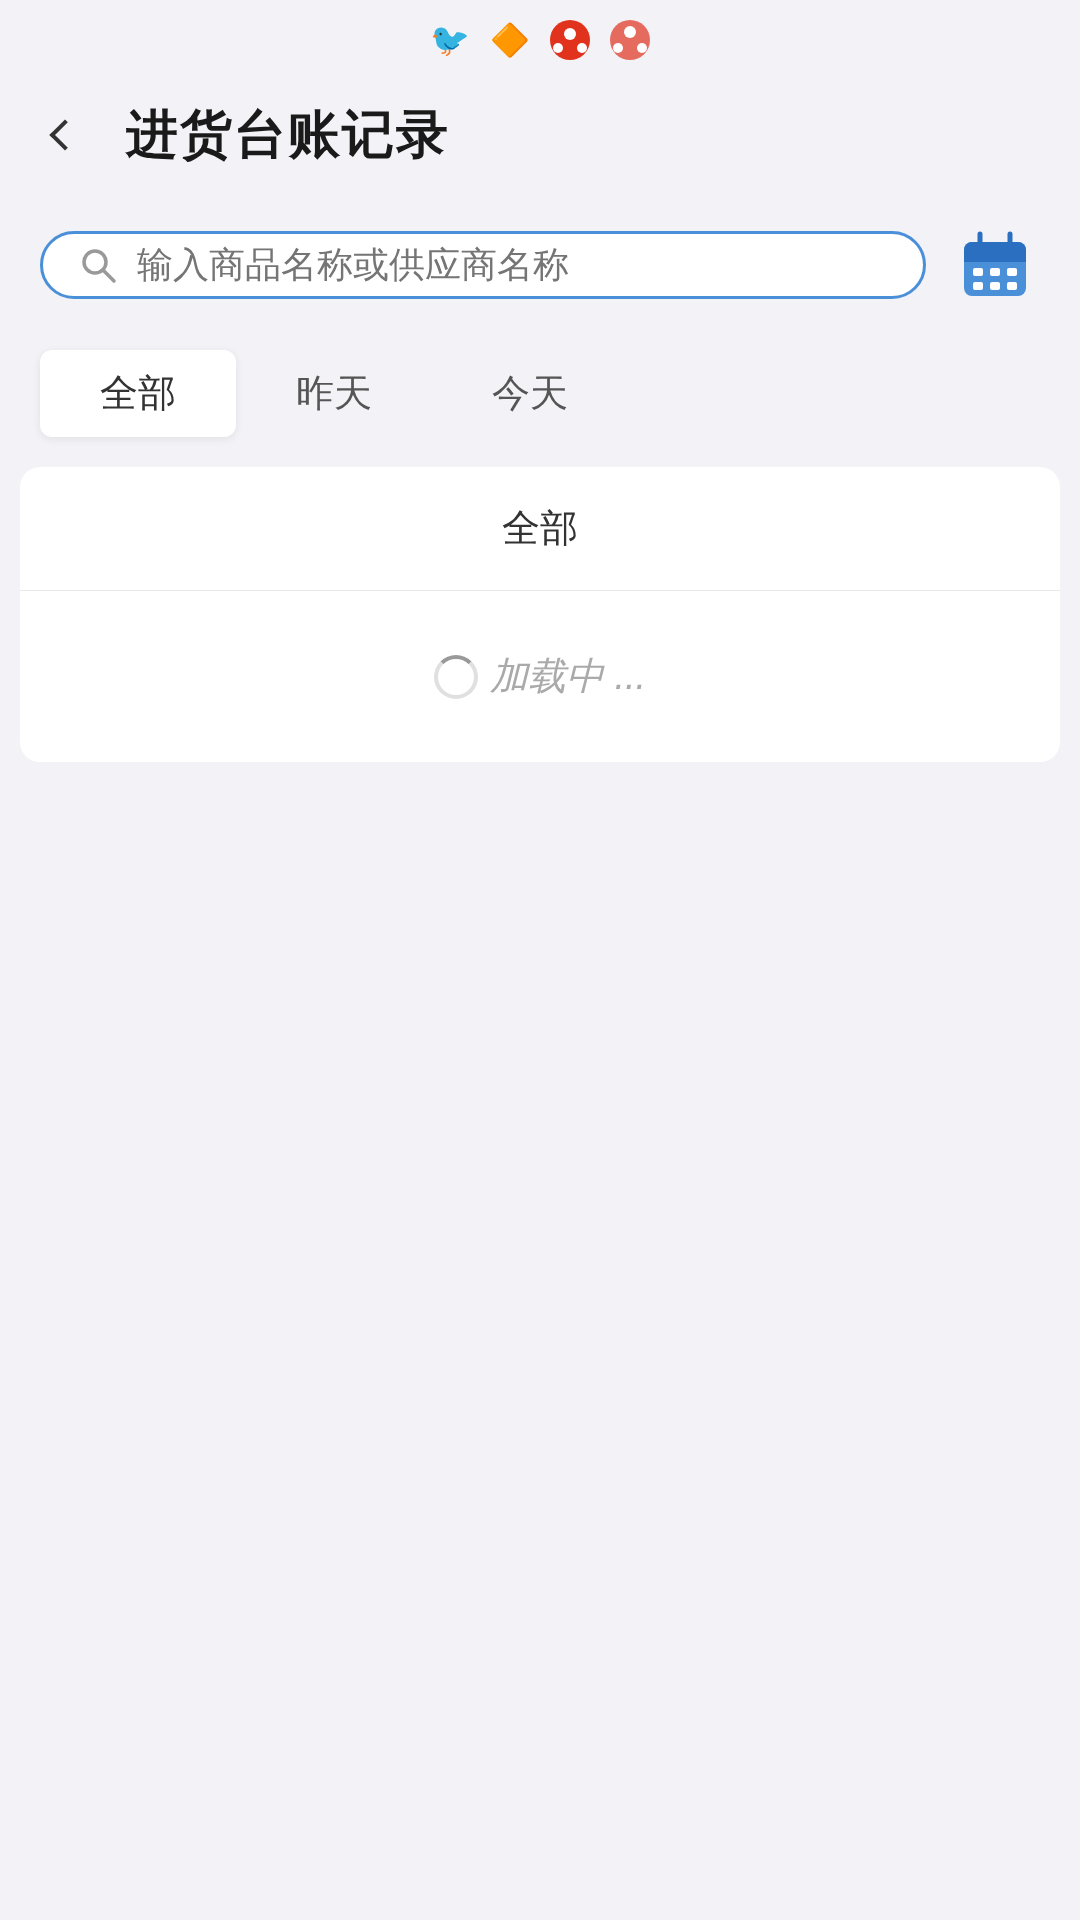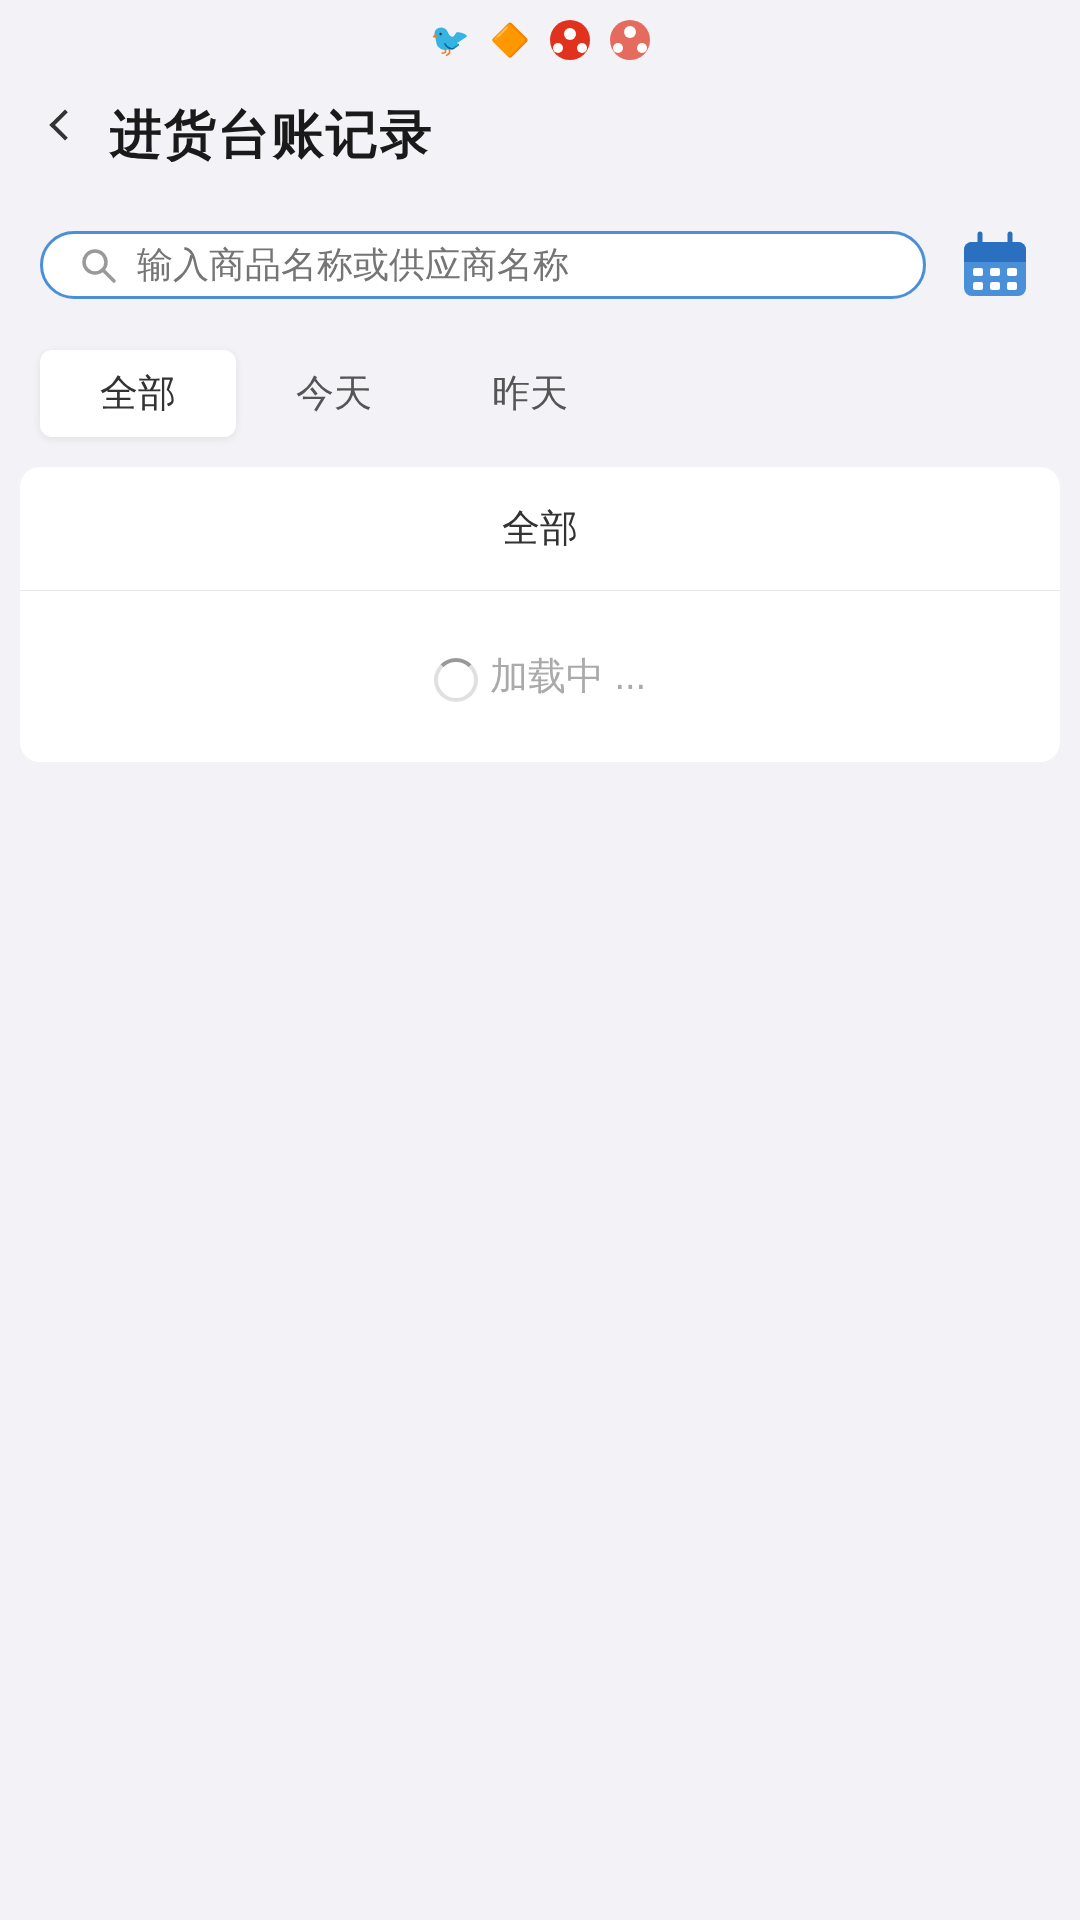--- a/index.html
+++ b/index.html
@@ -40,21 +40,22 @@
       display: flex;
       align-items: center;
       justify-content: center;
       font-size: 28px;
     }
 
     .header {
       background-color: #f2f2f7;
       padding: 20px 40px 30px 40px;
       display: flex;
-      gap: 20px;
+      align-items: center;
+      gap: 36px;
     }
 
     .back-btn {
       width: 50px;
       height: 50px;
       display: flex;
       align-items: center;
       justify-content: center;
       cursor: pointer;
     }
@@ -164,23 +165,24 @@
       padding: 36px 40px;
       text-align: center;
       font-size: 38px;
       color: #333;
       border-bottom: 1px solid #e8e8e8;
     }
 
     .loading-area {
       padding: 60px 40px;
       display: flex;
-      align-items: flex-end;
+      align-items: center;
       justify-content: center;
       gap: 12px;
+      font-style: italic;
     }
 
     .spinner {
       width: 44px;
       height: 44px;
       border: 4px solid #e0e0e0;
       border-top: 4px solid #999;
       border-radius: 50%;
       animation: spin 1s linear infinite;
     }
@@ -250,22 +252,22 @@
       <rect x="47" y="38" width="10" height="8" rx="2" fill="white"></rect>
       <rect x="13" y="52" width="10" height="8" rx="2" fill="white"></rect>
       <rect x="30" y="52" width="10" height="8" rx="2" fill="white"></rect>
       <rect x="47" y="52" width="10" height="8" rx="2" fill="white"></rect>
     </svg>
   </div>
 </div>
 
 <div class="filter-tabs">
   <button class="tab-item active">全部</button>
+  <button class="tab-item">昨天</button>
   <button class="tab-item">今天</button>
-  <button class="tab-item">昨天</button>
 </div>
 
 <div class="content-area">
   <div class="content-header">全部</div>
   <div class="loading-area">
     <div class="spinner"></div>
     <span class="loading-text">加载中 ...</span>
   </div>
 </div>
 

